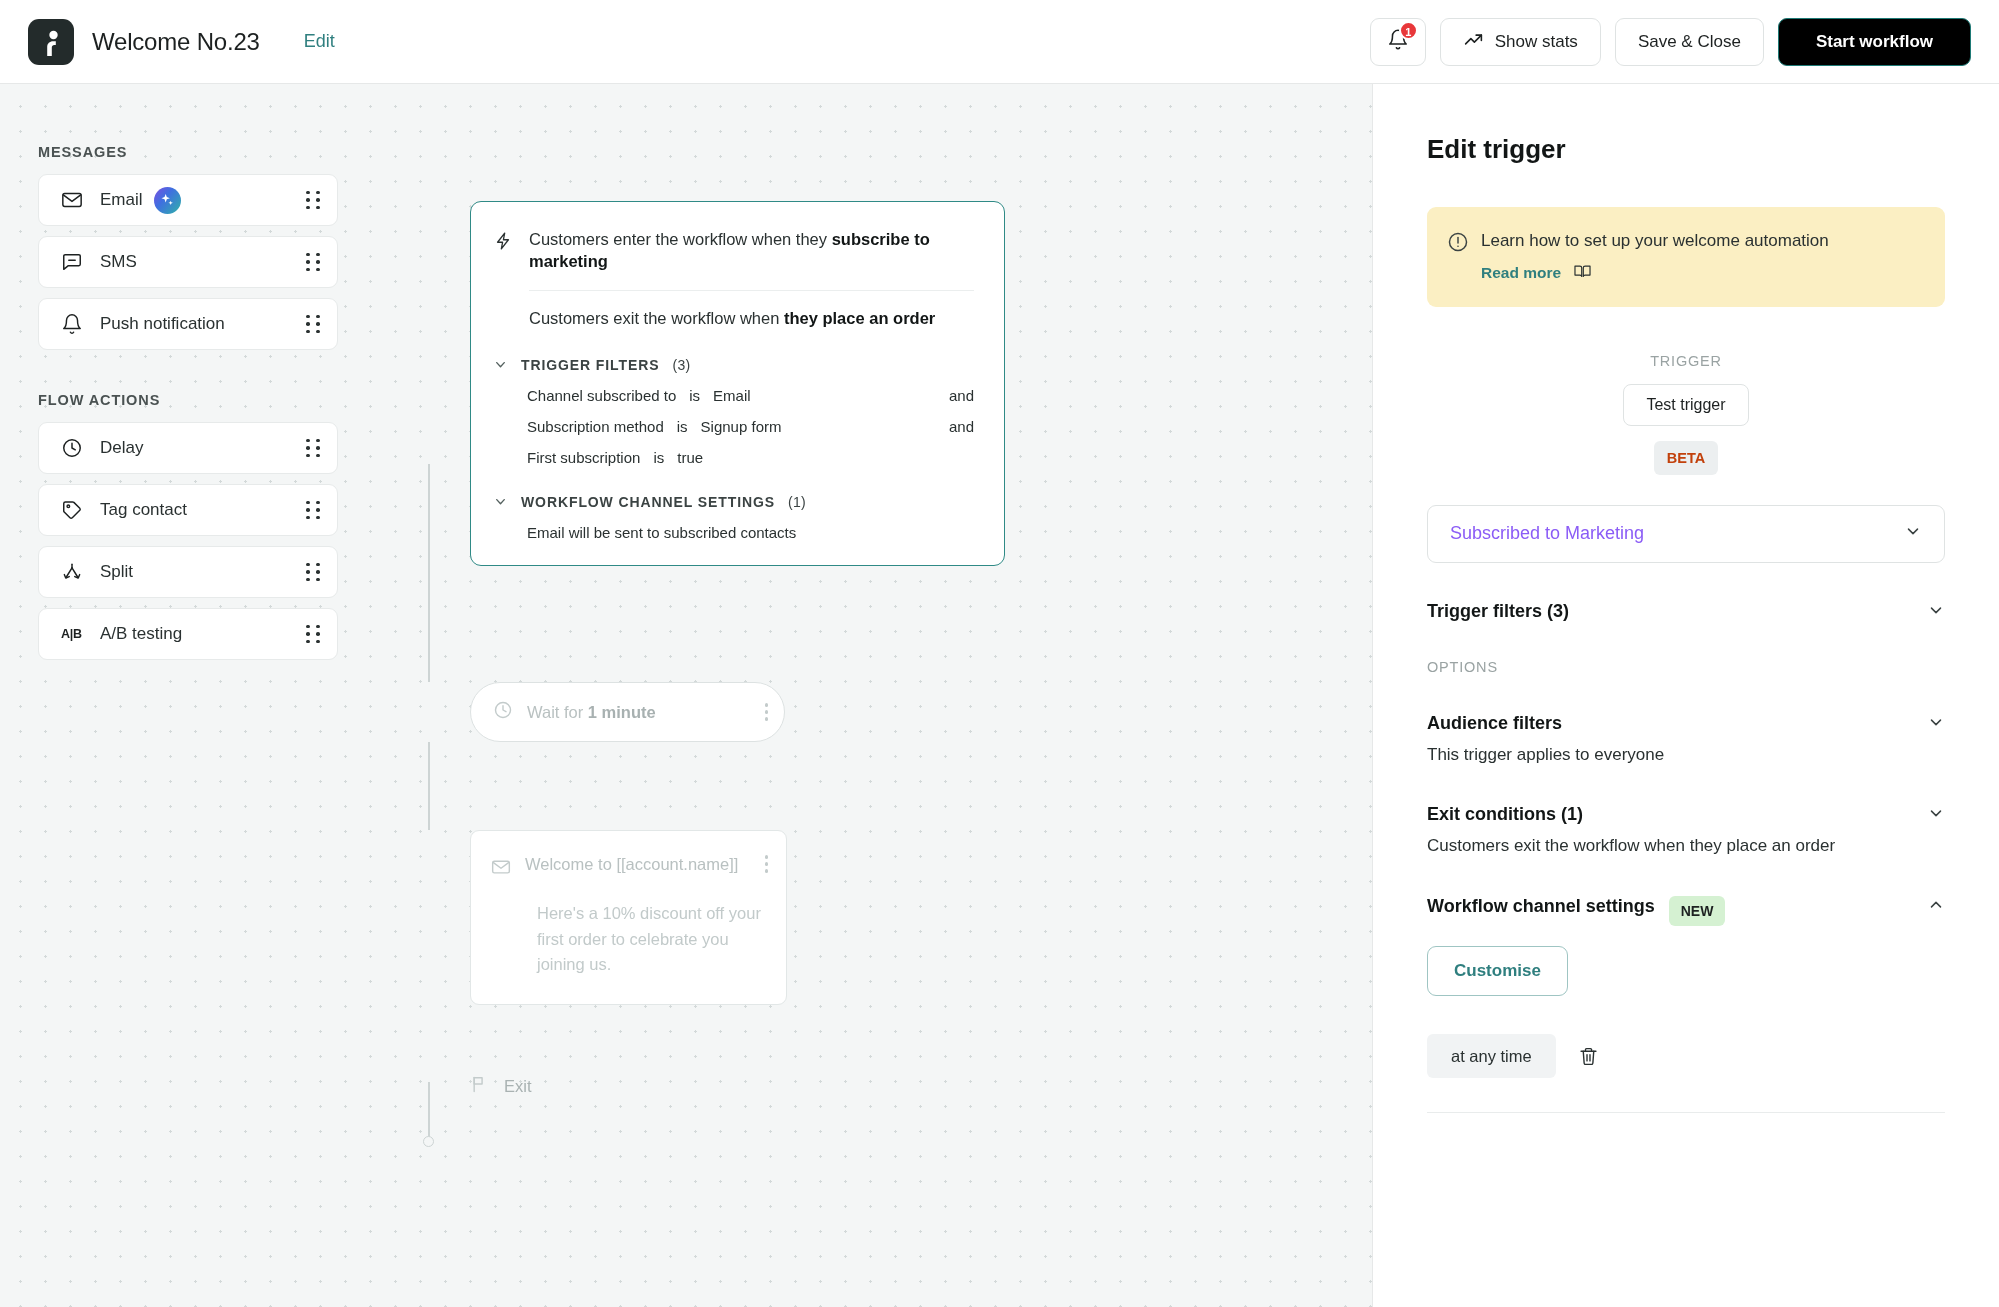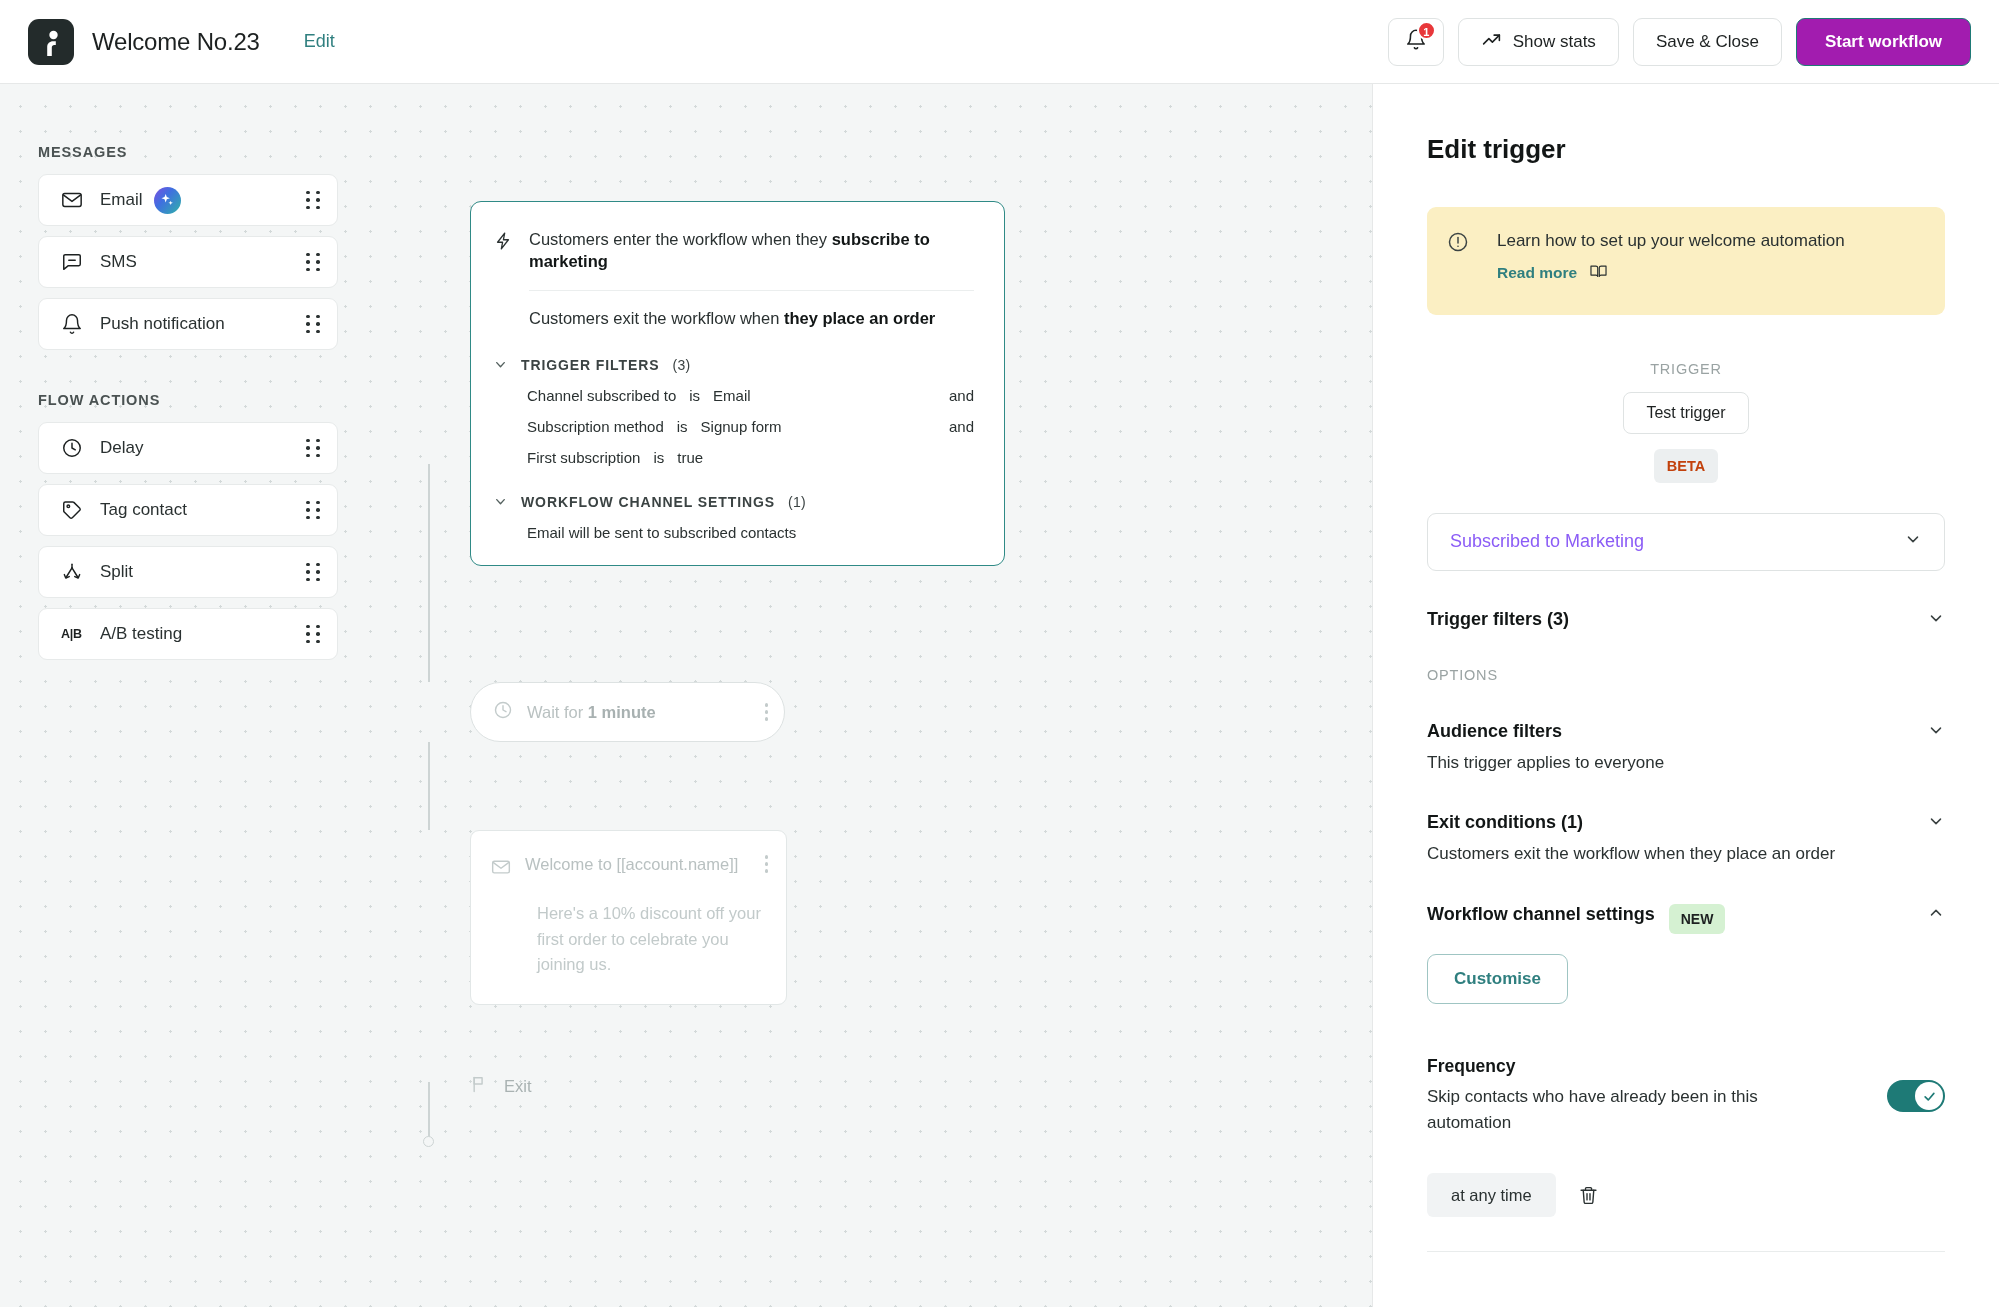--- a/index.html
+++ b/index.html
@@ -41,22 +41,22 @@
     font-size: 11px; font-weight: bold; line-height: 19px; text-align: center;
     border: 2px solid #fff;
   }
   .btn {
     height: 48px; border: 1px solid #dfe3e3; border-radius: 9px; background: #fff;
     display: flex; align-items: center; gap: 11px; padding: 0 22px;
     font-size: 17px; color: #1d2121; cursor: pointer; font-weight: 500;
     font-family: "Liberation Sans", sans-serif;
   }
   .btn-primary {
-    background: #a21caf; border-color: #1e7a76; color: #fff; font-weight: bold;
-    padding: 0 28px;
+    background: #000000; border-color: #1e7a76; color: #fff; font-weight: bold;
+    padding: 0 37px;
   }
 
   
   .body { flex: 1; display: flex; position: relative; min-height: 0; }
 
   
   .canvas {
     flex: 1; position: relative; overflow: hidden;
     background-color: #f4f6f6;
     background-image: radial-gradient(#d3d9d9 1.3px, transparent 1.4px);
@@ -147,21 +147,21 @@
 
   
   .panel {
     flex: 0 0 627px; width: 627px; background: #fff;
     border-left: 1px solid #e6e8e8; padding: 0 54px; overflow: hidden;
     position: relative;
   }
   .panel-title { font-size: 26px; font-weight: bold; color: #121616; margin-top: 50px; }
   .alert {
     margin-top: 42px; background: #fbefc3; border-radius: 9px;
-    padding: 22px 22px 30px 20px; display: flex; gap: 28px; align-items: flex-start;
+    padding: 22px 22px 22px 20px; display: flex; gap: 12px; align-items: flex-start;
   }
   .alert-icon { flex: 0 0 22px; color: #3b4343; margin-top: 2px; }
   .alert-text { font-size: 17px; color: #2a3131; line-height: 1.45; }
   .alert-link { color: #2f7f7f; font-weight: bold; font-size: 15.5px; cursor: pointer; }
   .alert-link-row { display: flex; align-items: center; gap: 12px; margin-top: 8px; }
 
   .trigger-row { display: flex; align-items: center; gap: 15px; margin-top: 46px; flex-direction: column; }
   .trigger-kicker { font-size: 14.5px; letter-spacing: 0.8px; color: #9aa3a3; text-transform: uppercase; }
   .pill-btn {
     height: 42px; padding: 0 22px; border: 1px solid #dfe3e3; border-radius: 8px;
@@ -594,33 +594,20 @@
           <span class="tag-new">NEW</span>
           <span class="r-chev">
             <svg width="18" height="18" viewBox="0 0 24 24" fill="none" stroke="#3b4343" stroke-width="2" stroke-linecap="round" stroke-linejoin="round">
                 <polyline points="6 14.5 12 8.5 18 14.5"></polyline>
               </svg>
           </span>
         </div>
         <div class="outline-btn">Customise</div>
       </div>
 
-      <div class="freq-block">
-        <div class="freq-left">
-          <div class="freq-title">Frequency</div>
-          <div class="freq-desc">Skip contacts who have already been in this automation</div>
-        </div>
-        <div class="toggle">
-          <span class="knob">
-            <svg width="15" height="15" viewBox="0 0 24 24" fill="none" stroke="#1e7a76" stroke-width="2.6" stroke-linecap="round" stroke-linejoin="round">
-                <polyline points="5 12.5 10 17.5 19 7"></polyline>
-              </svg>
-          </span>
-        </div>
-      </div>
 
       <div class="chip-row">
         <span class="chip">at any time</span>
         <span class="trash">
           <svg width="21" height="21" viewBox="0 0 24 24" fill="none" stroke="#2a3131" stroke-width="1.6" stroke-linecap="round" stroke-linejoin="round">
             <polyline points="3.5 6 20.5 6"></polyline>
               <path d="M8.5 6V4.2A1.2 1.2 0 0 1 9.7 3h4.6a1.2 1.2 0 0 1 1.2 1.2V6"></path>
             <path d="M6 6l1 13.3A1.6 1.6 0 0 0 8.6 21h6.8a1.6 1.6 0 0 0 1.6-1.7L18 6"></path>
             <line x1="10.3" y1="10" x2="10.3" y2="17"></line>
               <line x1="13.7" y1="10" x2="13.7" y2="17"></line>

